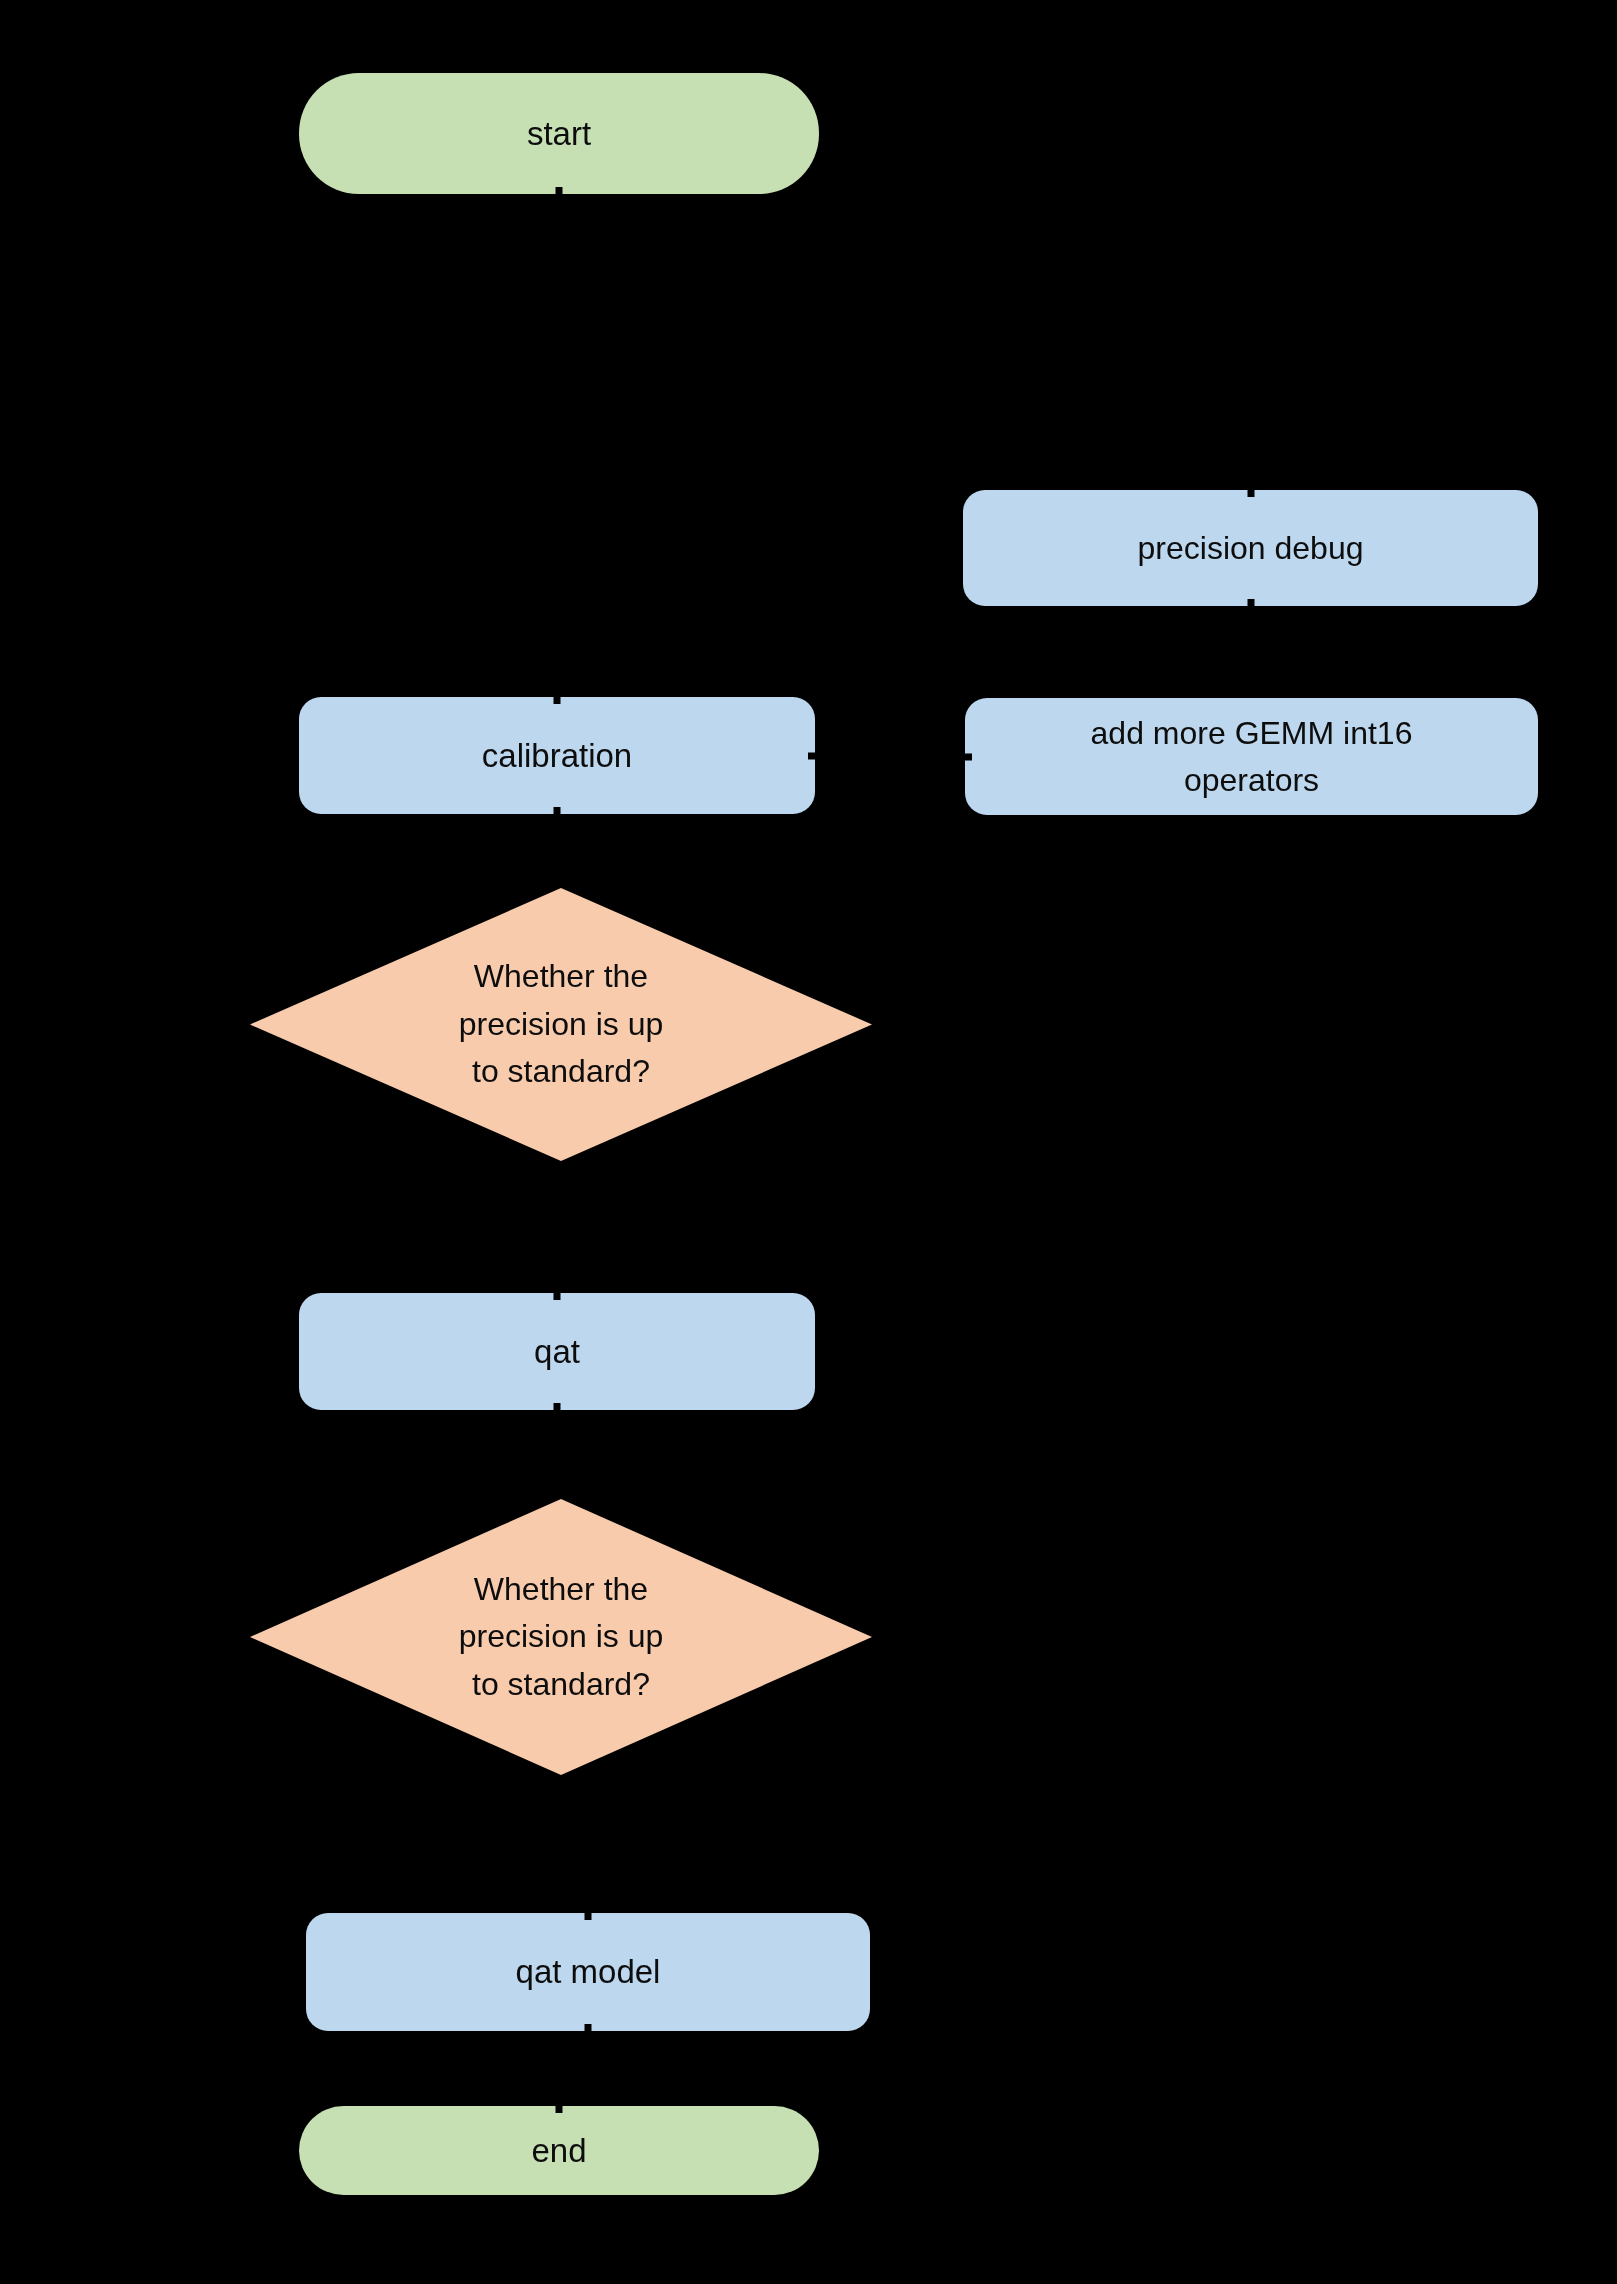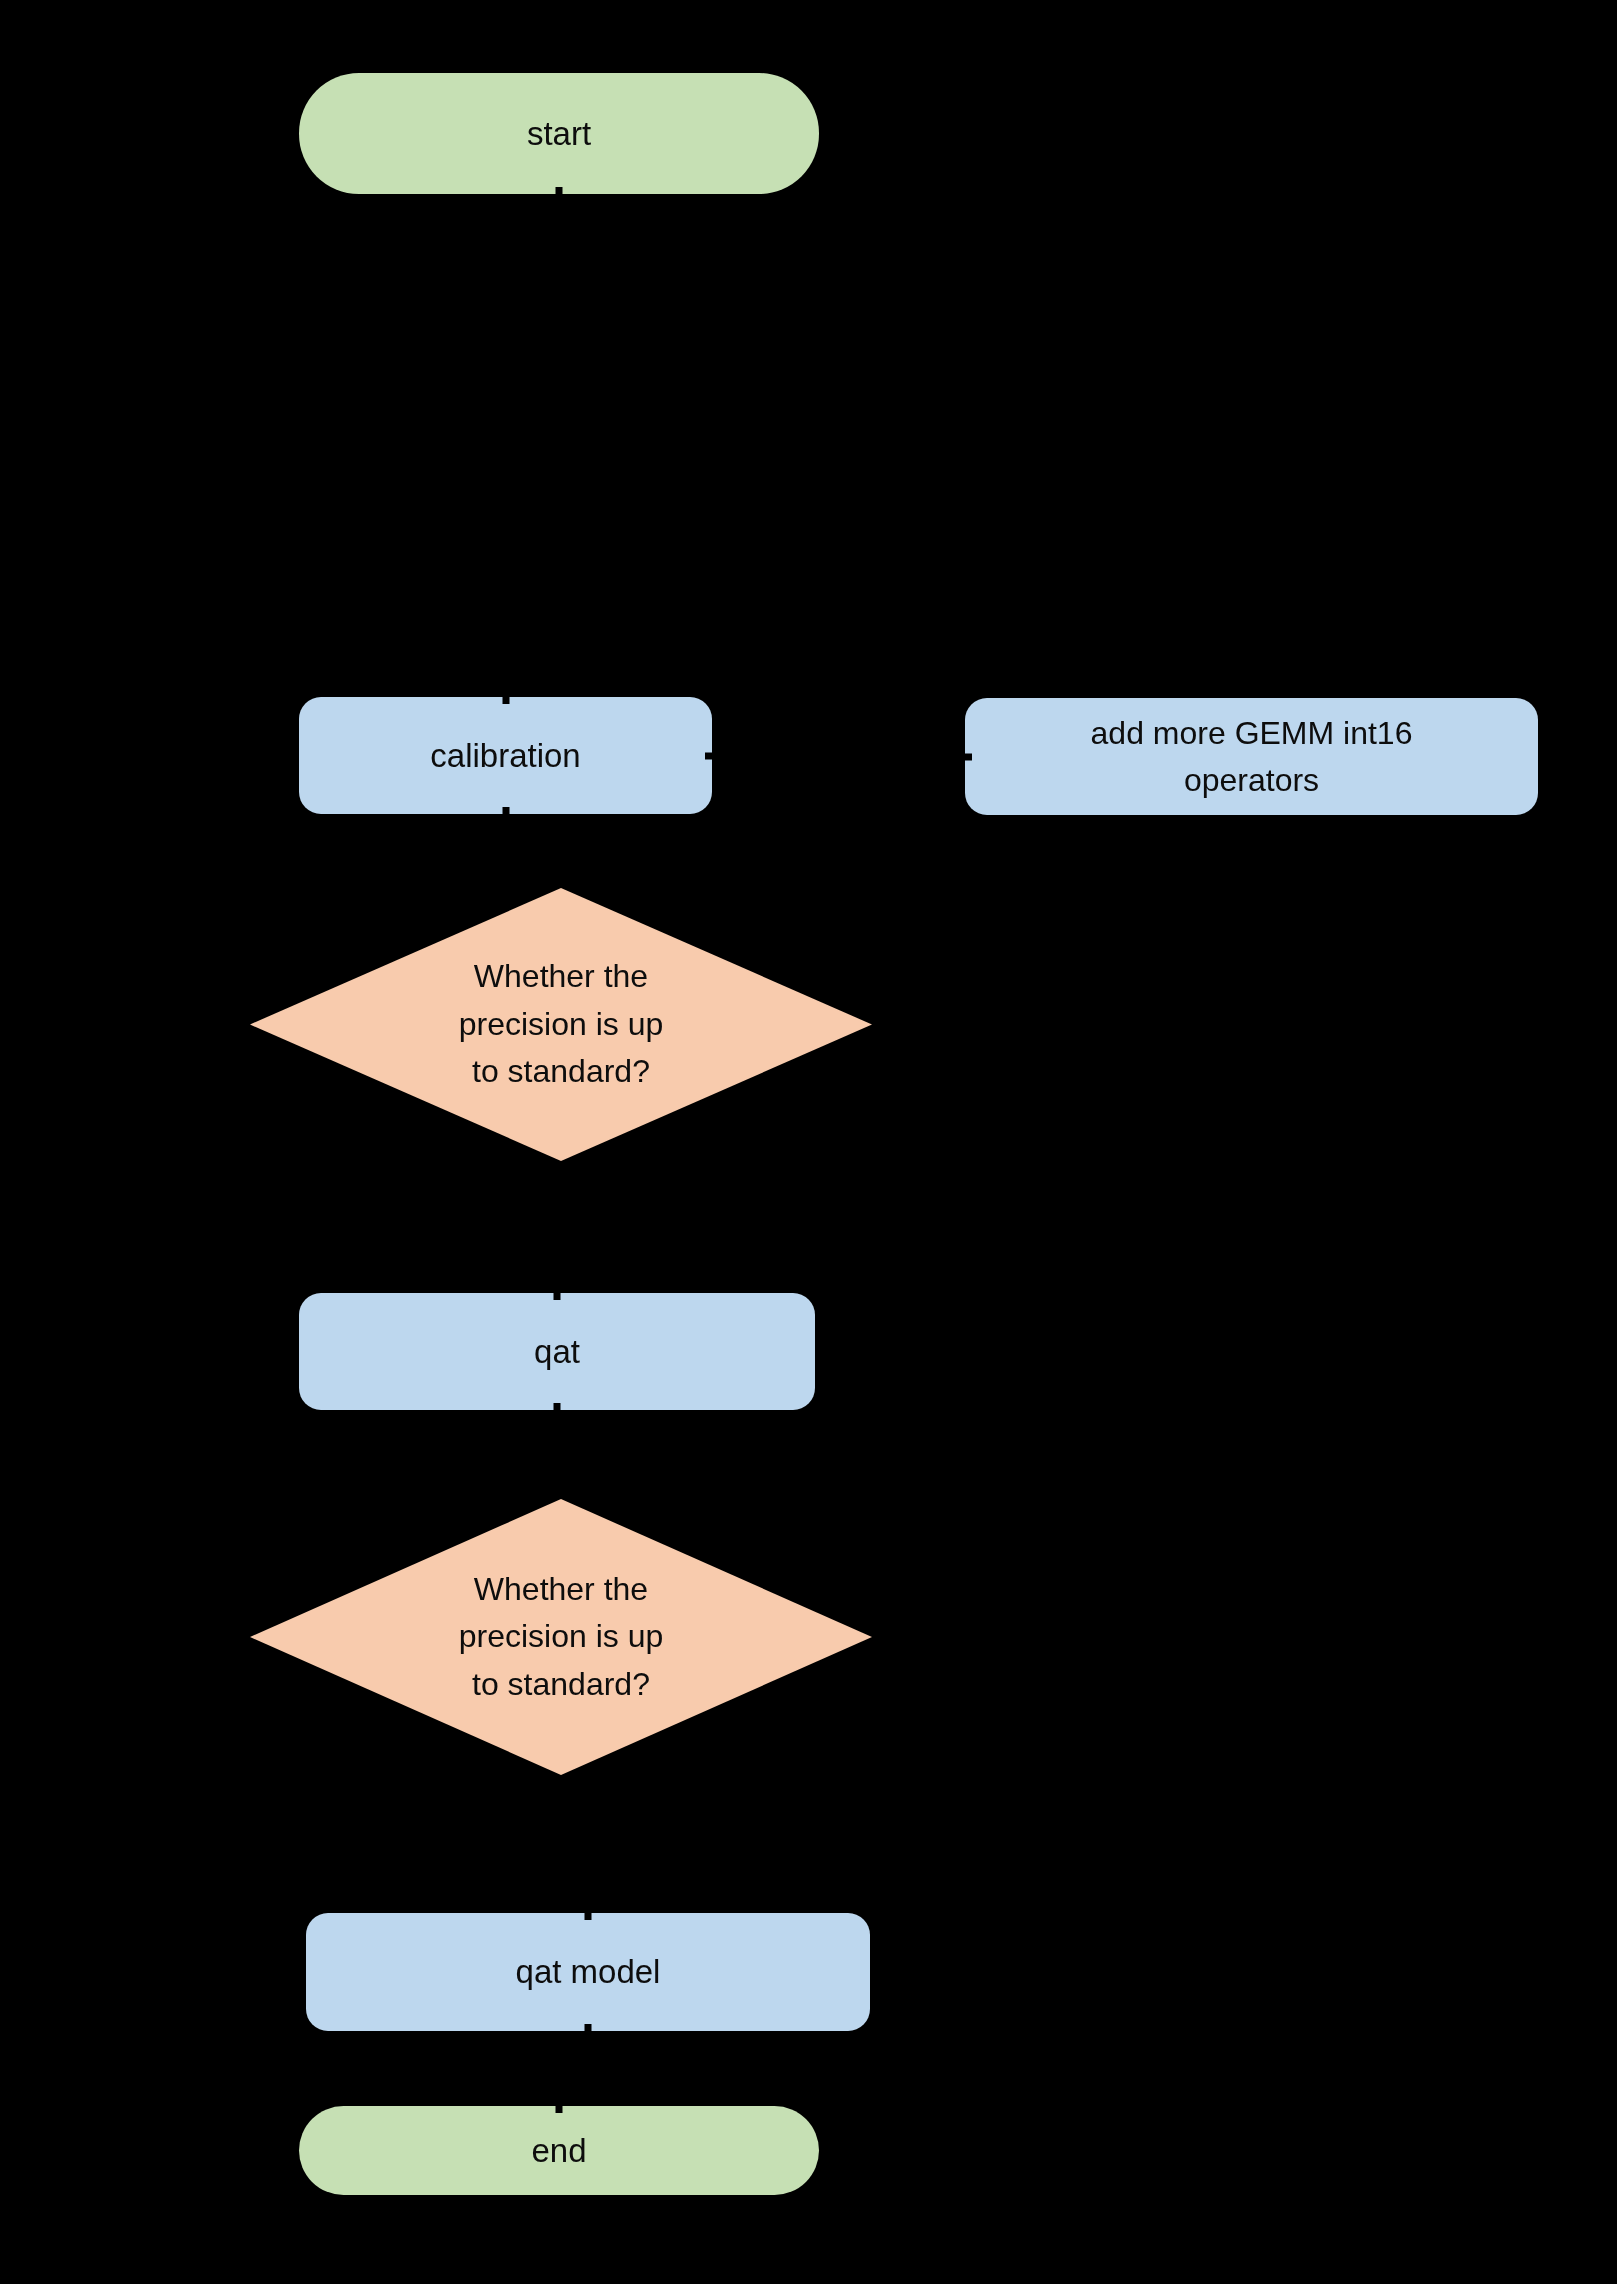--- a/index.html
+++ b/index.html
@@ -63,22 +63,27 @@
 
 <div class="canvas">
 
   <div class="node terminator" style="left:299px;top:73px;width:520px;height:121px;">
     <span class="label">start</span>
     <span class="notch notch-bottom"></span>
   </div>
 
 
 
+  <div class="node process process--wide" style="left:963px;top:490px;width:575px;height:116px;">
+    <span class="label">precision debug</span>
+    <span class="notch notch-top"></span>
+    <span class="notch notch-bottom"></span>
+  </div>
 
-  <div class="node process" style="left:299px;top:697px;width:413px;height:117px;">
+  <div class="node process" style="left:299px;top:697px;width:516px;height:117px;">
     <span class="label">calibration</span>
     <span class="notch notch-top"></span>
     <span class="notch notch-bottom"></span>
     <span class="notch notch-right"></span>
   </div>
 
   <div class="node process process--wide" style="left:965px;top:698px;width:573px;height:117px;">
     <span class="label">add more GEMM int16
 operators</span>
     <span class="notch notch-left"></span>

